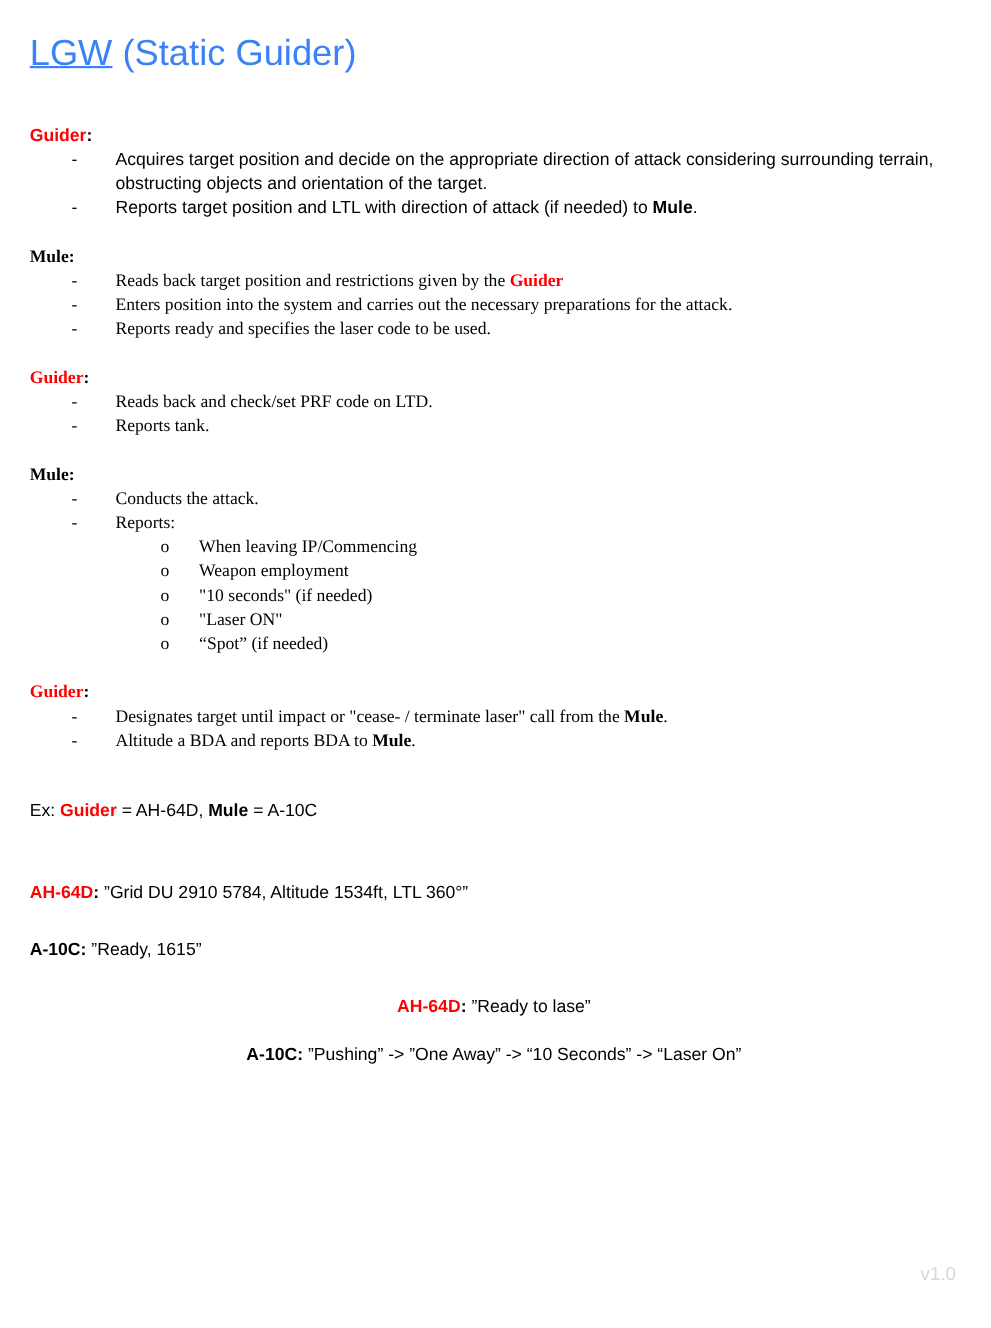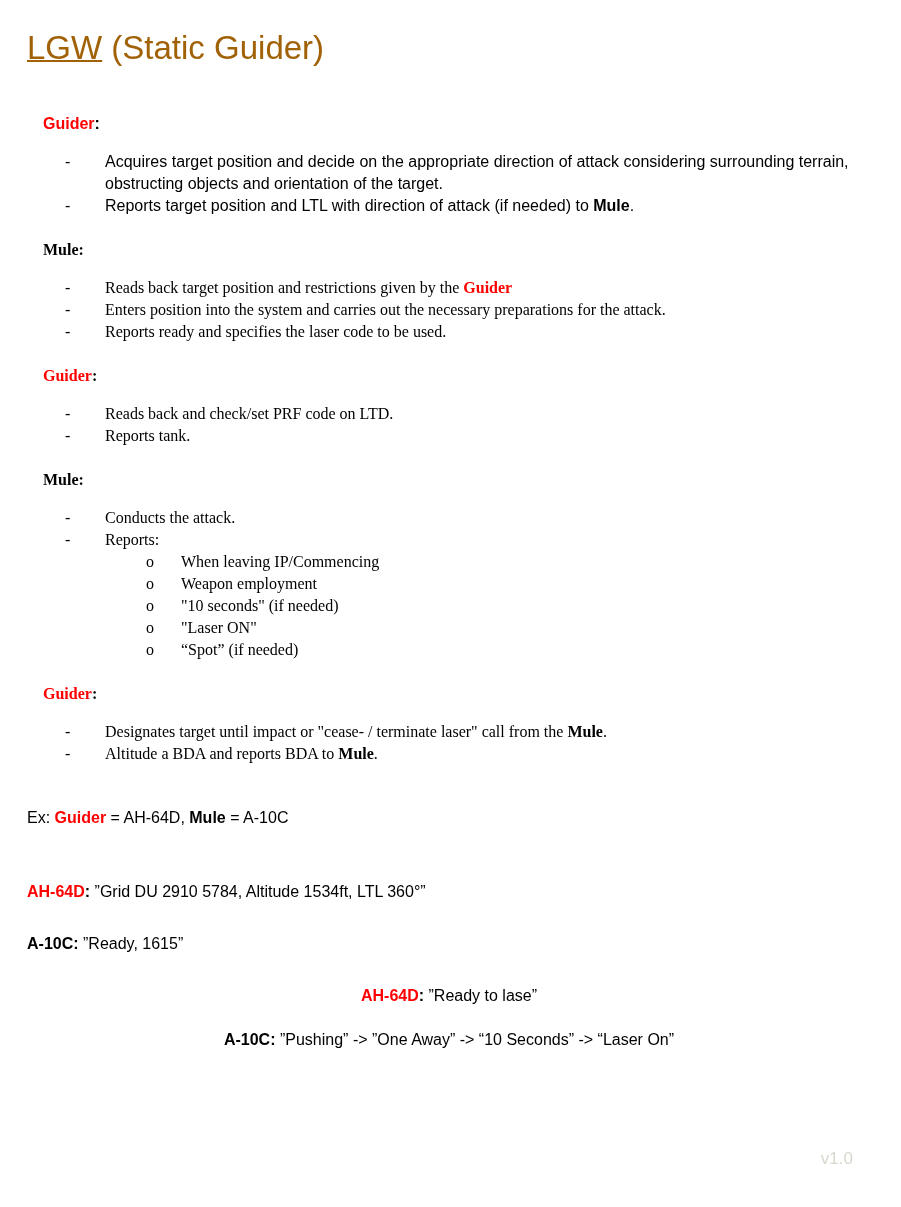--- a/index.html
+++ b/index.html
@@ -6,40 +6,40 @@
   .page {
     position:relative;
     width:901px; height:1207px;
     background:#ffffff;
     font-family:"Liberation Sans", sans-serif;
     font-size:16px; line-height:22px; color:#000;
     overflow:hidden;
   }
   .content { padding:28px 30px 0 27px; }
   h1.title {
-    margin:0; font-size:33px; font-weight:400; line-height:40px; color:#a16207;
+    margin:0; font-size:33px; font-weight:400; line-height:40px; color:#3b82f6;
   }
   h1.title .u { text-decoration:underline; text-decoration-thickness:2px; }
   .sections { margin-top:45px; }
   .section + .section { margin-top:22px;font-family:Liberation Serif, serif; }
-  .section p.role-heading { margin:16px; }
+  .section p.role-heading { margin:0; }
   .b { font-weight:700; }
   .red { color:#ff0000; }
   .bullet { display:flex; }
   .bullet .marker { flex:0 0 40px; margin-left:38px; }
   .bullet .btext { width:765px; }
   .sub { display:flex; }
   .sub .marker { flex:0 0 35px; margin-left:119px; }
   .example { margin-top:42px; }
   .example p { margin:0; }
   .dialogue { margin-top:52px; }
   .dialogue p { margin:0 0 30px 0; }
   .dialogue p:nth-child(n+3) { margin-bottom:22px;text-align:center; }
   .watermark {
-    position:absolute; top:1148px; right:48px;
+    position:absolute; top:1148px; right:32px;
     font-size:17px; line-height:22px;
   }
 </style>
 </head>
 <body>
 
 <div class="page">
   <div class="content">
 
     <h1 class="title"><span class="u">LGW</span><span> (Static Guider)</span></h1>

